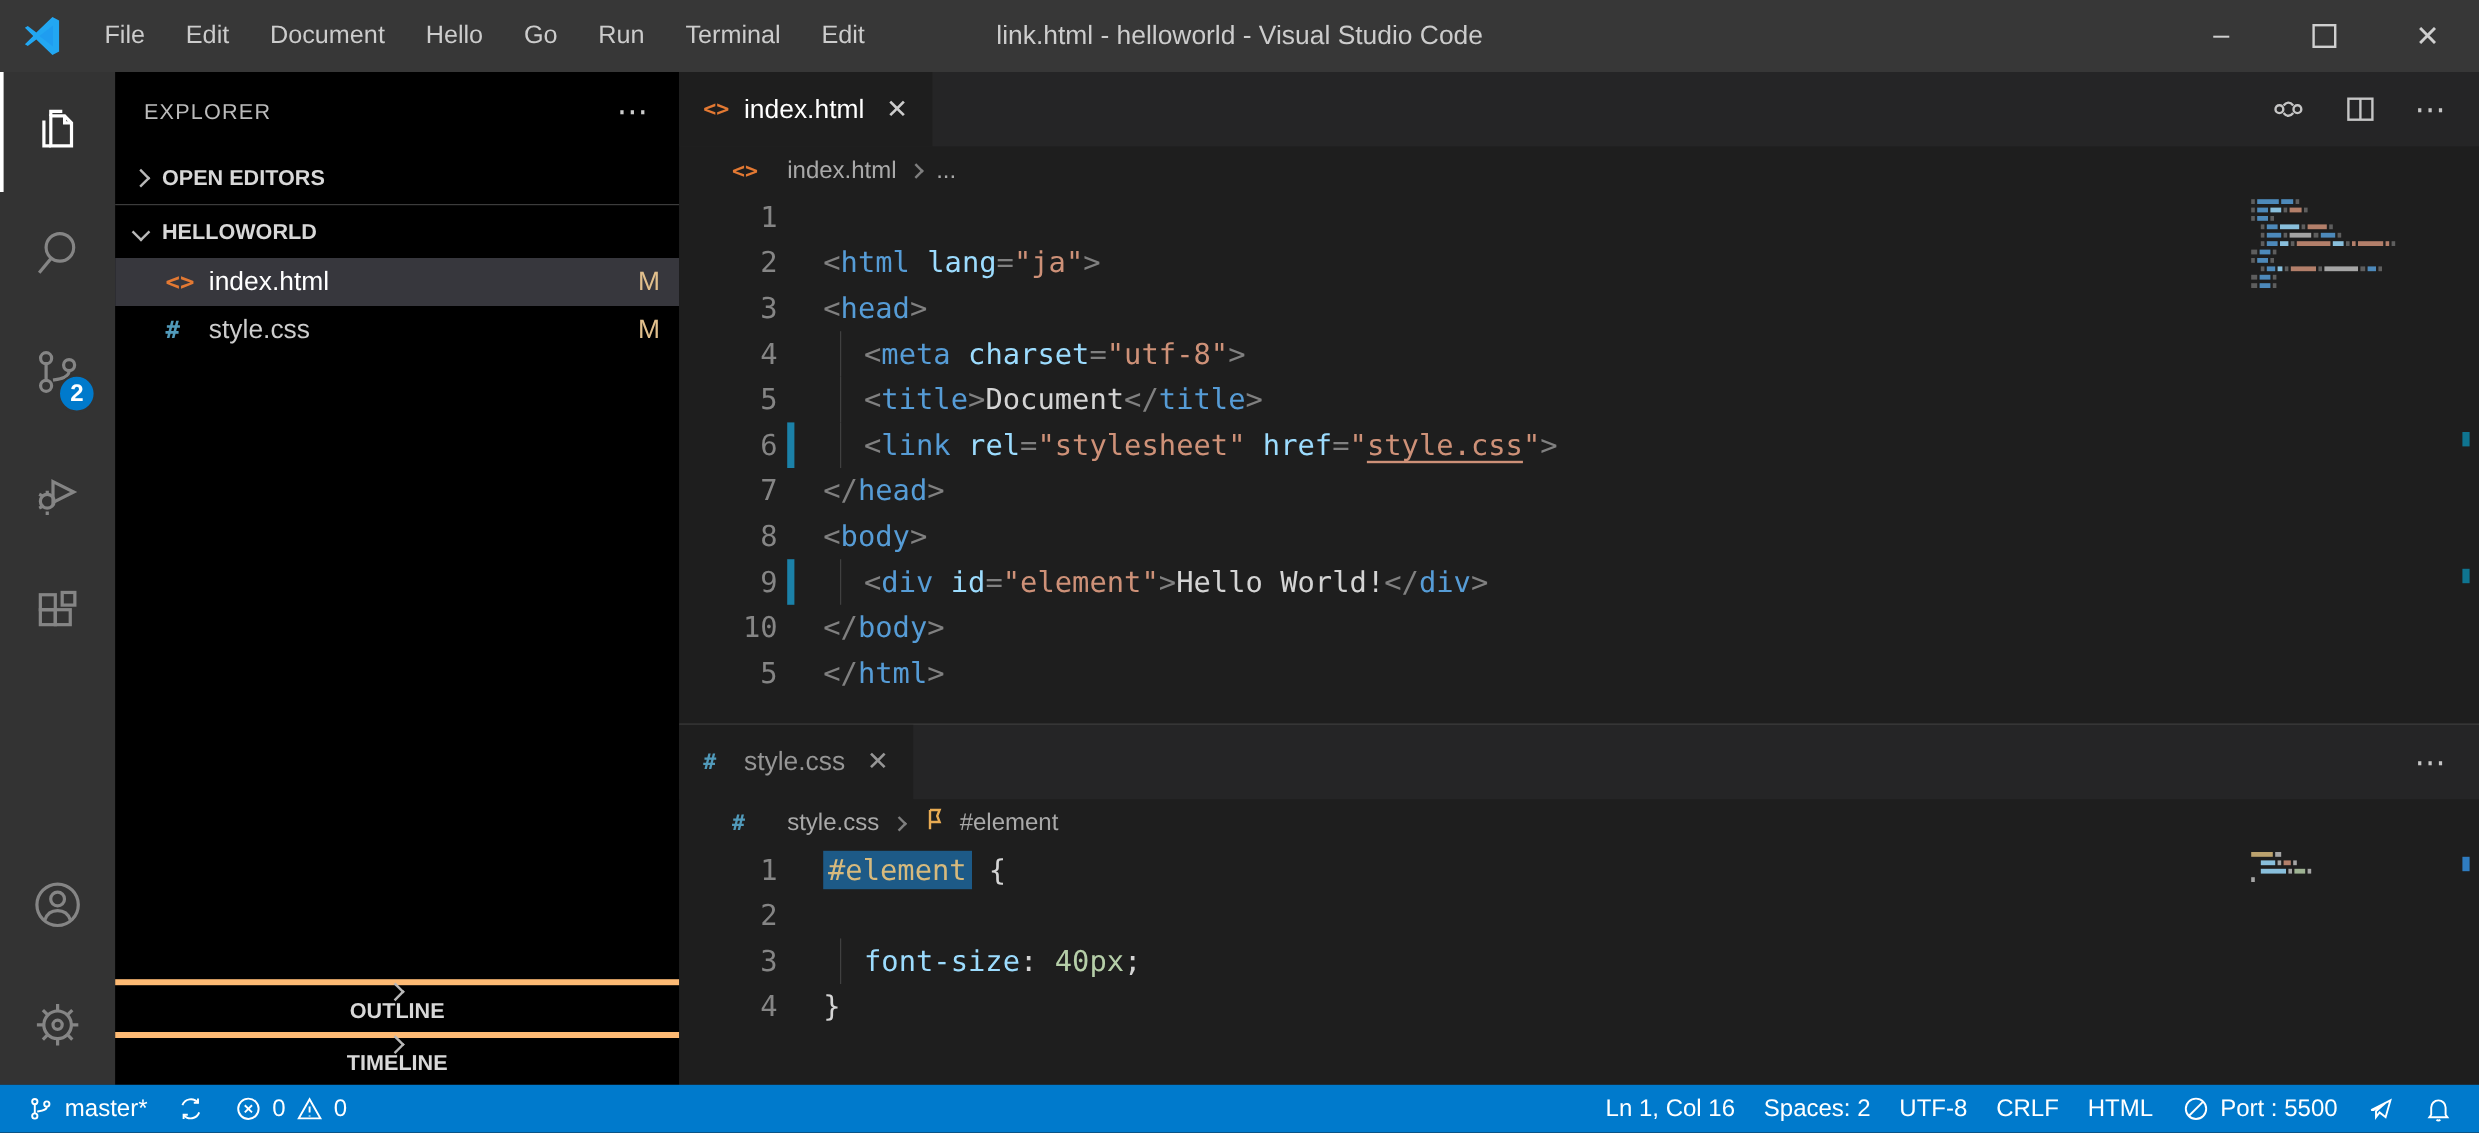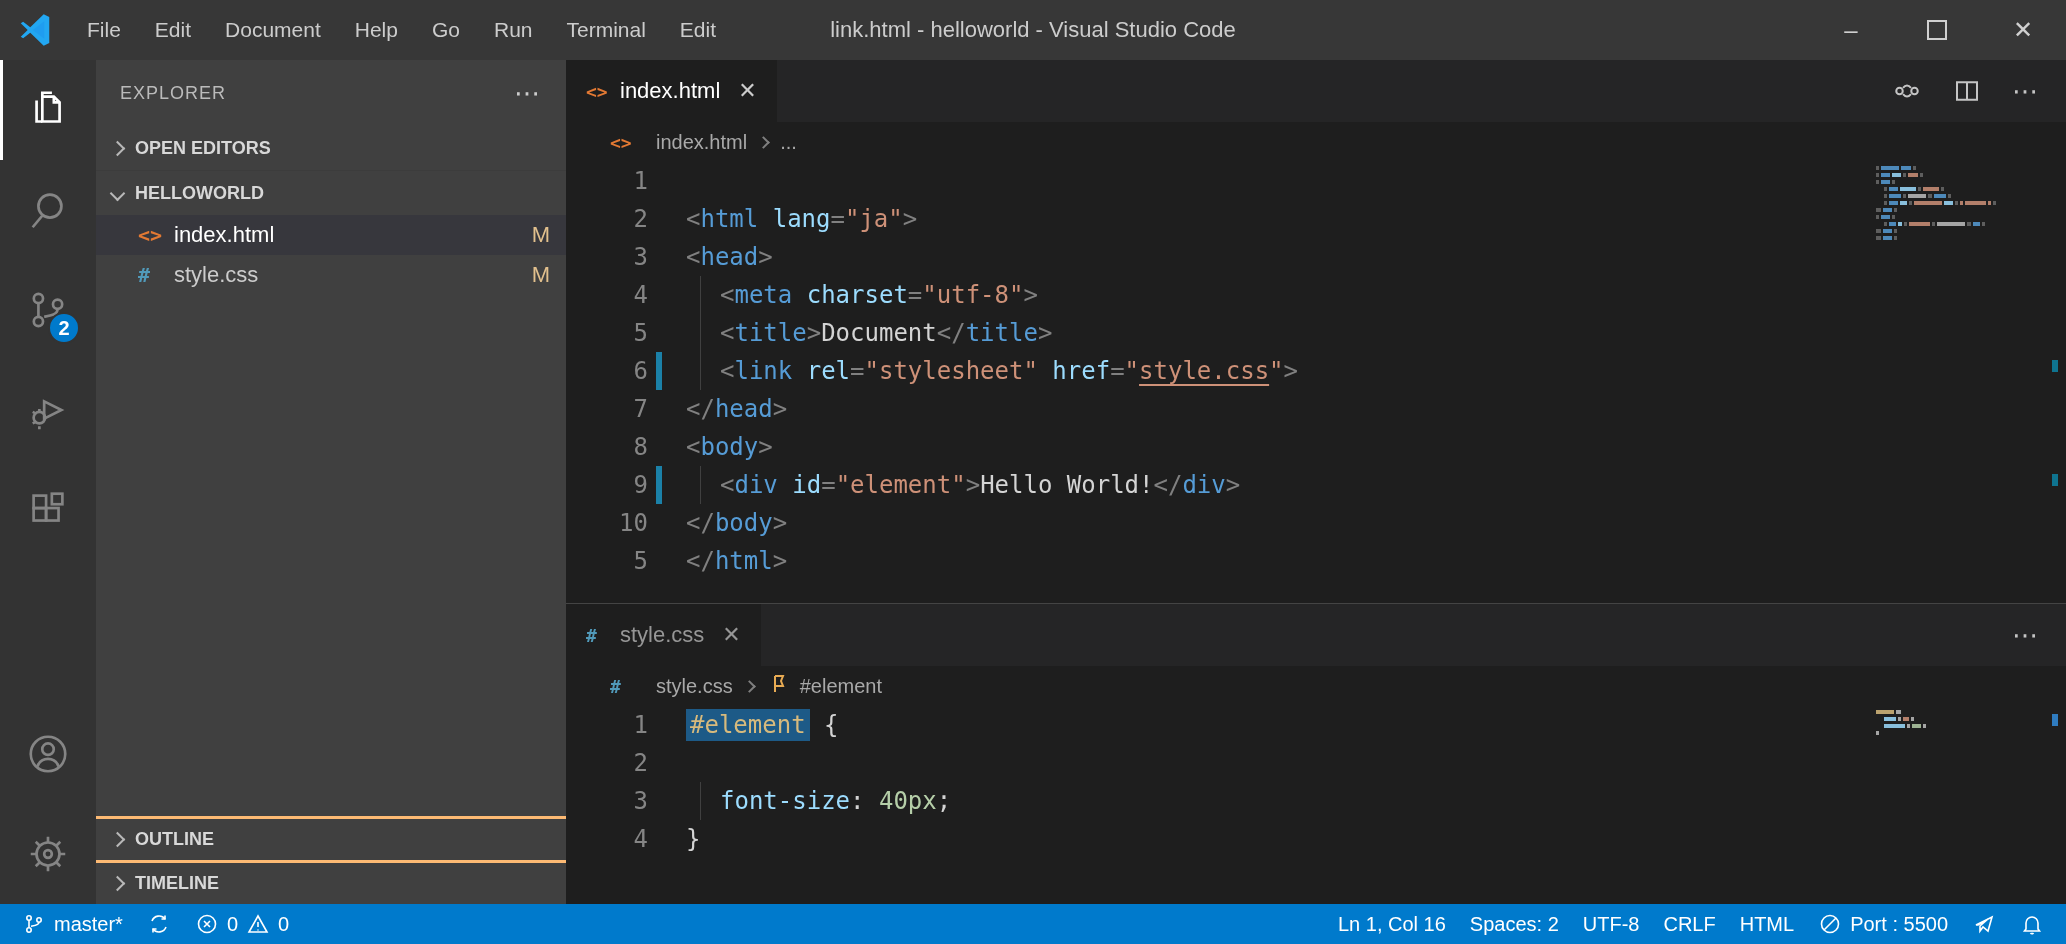--- a/index.html
+++ b/index.html
@@ -27,31 +27,31 @@
   .act-item { width:96px; height:100px; display:flex; align-items:center; justify-content:center; position:relative; }
   .act-item svg { width:46px; height:46px; stroke:#858585; fill:none; stroke-width:1.4; }
   .act-item.active { border-left:3px solid #ffffff; }
   .act-item.active svg { stroke:#ffffff; }
   .act-badge { position:absolute; right:16px; bottom:16px; min-width:32px; height:32px; border-radius:16px;
     background:#007acc; color:#ffffff; font-size:20px; font-weight:bold; display:flex; align-items:center;
     justify-content:center; border:2px solid #333333; }
   .act-spacer { flex:1 1 auto; }
 
   
-  .sidebar { width:470px; background:#404040; color:#cccccc; display:flex; flex-direction:column; flex:0 0 auto; }
+  .sidebar { width:470px; background:#000000; color:#cccccc; display:flex; flex-direction:column; flex:0 0 auto; }
   .sb-header { height:66px; display:flex; align-items:center; padding:0 24px; font-size:18px;
     letter-spacing:1px; color:#bbbbbb; }
   .sb-more { margin-left:auto; font-size:26px; color:#cccccc; letter-spacing:2px; }
   .sb-section { height:44px; display:flex; align-items:center; padding:0 8px; font-size:18px; font-weight:bold; color:#d8d8d8; }
   .sb-section .chev { margin:0 12px 0 8px; }
   .chev { width:11px; height:11px; border-right:2px solid #b8b8b8; border-bottom:2px solid #b8b8b8; display:inline-block; }
   .chev.right { transform:rotate(-45deg); }
   .chev.down { transform:rotate(45deg); }
   .sb-divider { border-bottom:1px solid #3c3c3c; }
-  .sb-divider-top { border-top:3px solid #fdba74; }
+  .sb-divider-top { border-top:5px solid #fdba74;flex-direction:column; }
   .file-row { height:40px; display:flex; align-items:center; padding:0 16px 0 42px; font-size:22px; color:#cccccc; }
   .file-row.selected { background:#37373d; color:#ffffff; }
   .file-icon { font-family:"DejaVu Sans Mono", monospace; font-weight:bold; font-size:20px; width:36px; flex:0 0 auto; }
   .file-icon.html { color:#e37933; }
   .file-icon.css { color:#519aba; }
   .file-badge { margin-left:auto; color:#e2c08d; font-size:22px; }
   .sb-flex { flex:1 1 auto; }
 
   
   .editor-col { flex:1 1 auto; display:flex; flex-direction:column; min-width:0; background:#1e1e1e; }
@@ -125,21 +125,21 @@
 
   <div class="titlebar">
     <svg class="vscode-logo" viewBox="0 0 24 24">
       <path fill="#22a7f2" d="M17.5 2 9 10.2 4.5 6.8 3 7.7l4.4 4.3L3 16.3l1.5.9L9 13.8l8.5 8.2 3.5-1.8V3.8L17.5 2zм0 0"></path>
       <path fill="#1f9cf0" d="M17.8 6.5v11L10.6 12l7.2-5.5z" opacity="0.9"></path>
     </svg>
     <div class="menubar">
         <span class="menu-item">File</span>
         <span class="menu-item">Edit</span>
         <span class="menu-item">Document</span>
-        <span class="menu-item">Help</span>
+        <span class="menu-item">Hello</span>
         <span class="menu-item">Go</span>
         <span class="menu-item">Run</span>
         <span class="menu-item">Terminal</span>
         <span class="menu-item">Edit</span>
       </div>
     <div class="win-title">link.html - helloworld - Visual Studio Code</div>
     <div class="win-controls">
       <div class="win-btn">–</div>
       <div class="win-btn">
           <span class="maxi-box"></span>

